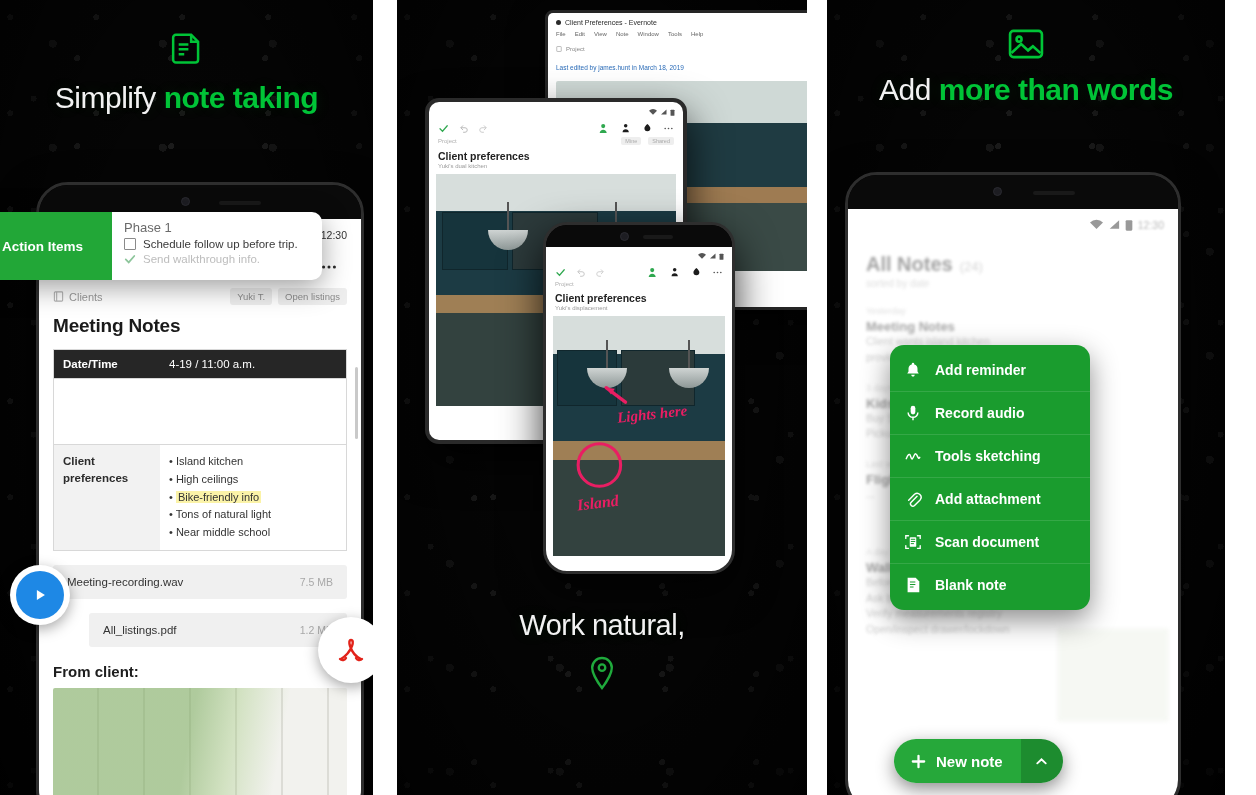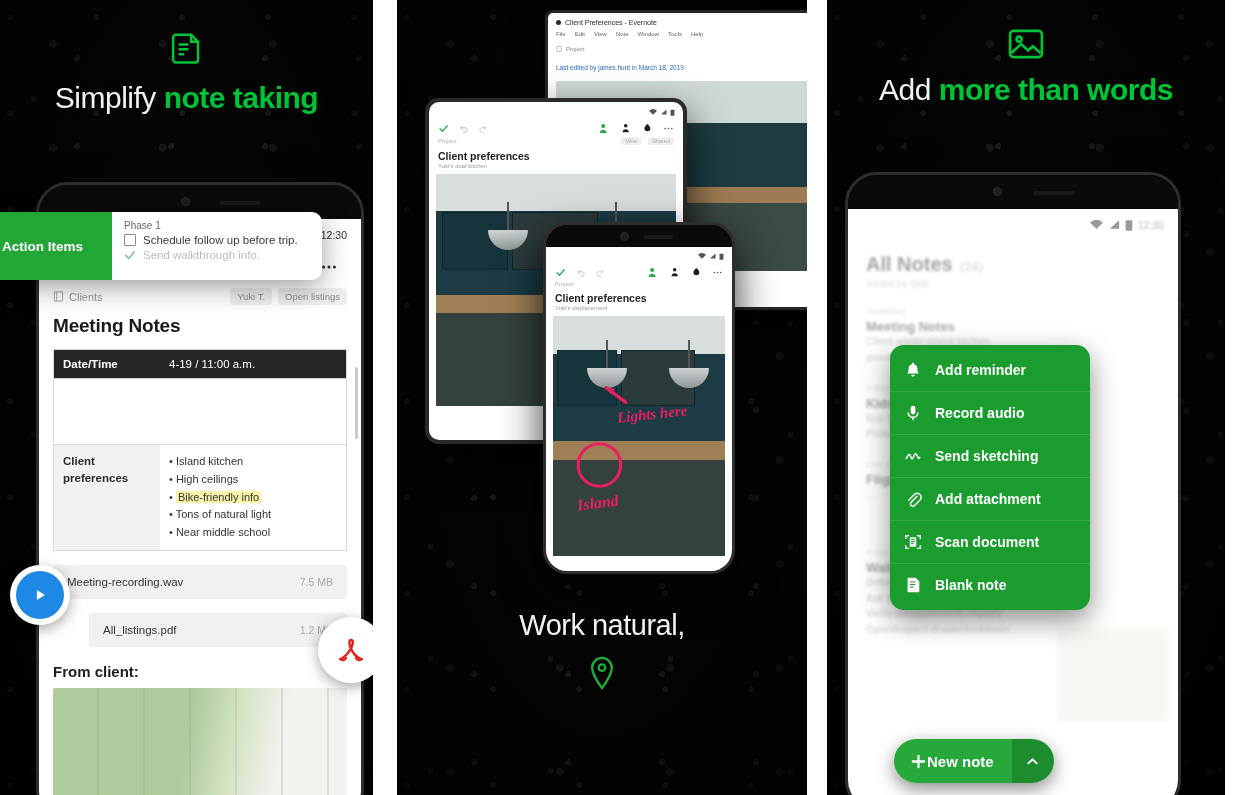--- a/index.html
+++ b/index.html
@@ -138,21 +138,21 @@
   }
   .float-action .lbl {
     width: 150px; flex: none; background: #22a737; color: #fff;
     display: flex; align-items: center; padding-left: 40px;
     font-size: 13.5px; font-weight: 700;
   }
   .float-action .body {
     flex: 1; background: #fff; border-radius: 0 10px 10px 0;
     padding: 8px 12px 4px;
   }
-  .float-action .phase { font-size: 10px; color: #6a6a6a; margin-bottom: 3px; }
+  .float-action .phase { font-size: 13px; color: #6a6a6a; margin-bottom: 3px; }
   .chk-line {
     display: flex; align-items: center; gap: 7px;
     font-size: 11.5px; color: #3a3a3a; margin-bottom: 3px;
   }
   .chk-box {
     width: 12px; height: 12px; border: 1.4px solid #8a8a8a;
     border-radius: 1px; flex: none;
   }
   .chk-line.done { color: #bdbdbd; }
   .chk-line.done .chk-box { border-color: #bdd8c2; position: relative; border: none; }
@@ -289,21 +289,21 @@
   .am-item .amt { white-space: nowrap; }
 
   .fab {
     position: absolute; left: 46px; bottom: 26px; z-index: 9;
     display: flex; align-items: stretch; height: 44px;
     border-radius: 22px; overflow: hidden;
     box-shadow: 0 6px 18px rgba(0,0,0,.45);
   }
   .fab .main {
     background: #26a83a; color: #fff; display: flex; align-items: center;
-    padding: 0 18px 0 16px; font-size: 15px; font-weight: 700;
+    gap: 9px; padding: 0 18px 0 16px; font-size: 15px; font-weight: 700;
   }
   .fab .caret {
     background: #1d8c2f; width: 42px; display: flex;
     align-items: center; justify-content: center;
   }
   .map-thumb {
     position: absolute; right: 10px; bottom: 88px; width: 110px; height: 92px;
     background: #eef3e9; filter: blur(2px); opacity: .5; z-index: 1;
     border: 1px solid #dfe6d8;
   }
@@ -798,21 +798,21 @@
                 </svg>
             </span>
             <span class="amt">Record audio</span>
           </div>
           <div class="am-item">
             <span>
               <svg class="ic" width="18" height="18" viewBox="0 0 20 20" fill="none" stroke="#fff" stroke-width="1.6" stroke-linecap="round">
                   <path d="M2.5 13c2-5 3.5-6 4.5-3.5S8.5 15 10 12s2.5-6 4-3.5 2 5.5 3.5 3"></path>
                 </svg>
             </span>
-            <span class="amt">Send sketching</span>
+            <span class="amt">Tools sketching</span>
           </div>
           <div class="am-item">
             <span>
               <svg class="ic" width="18" height="18" viewBox="0 0 20 20" fill="none" stroke="#fff" stroke-width="1.6" stroke-linecap="round">
                   <path d="M14.5 7 8 13.5a2.6 2.6 0 0 0 3.7 3.7l6.2-6.2a4.4 4.4 0 0 0-6.2-6.2L5.2 11.3a6.2 6.2 0 0 0 0 0"></path>
                 </svg>
             </span>
             <span class="amt">Add attachment</span>
           </div>
           <div class="am-item">

